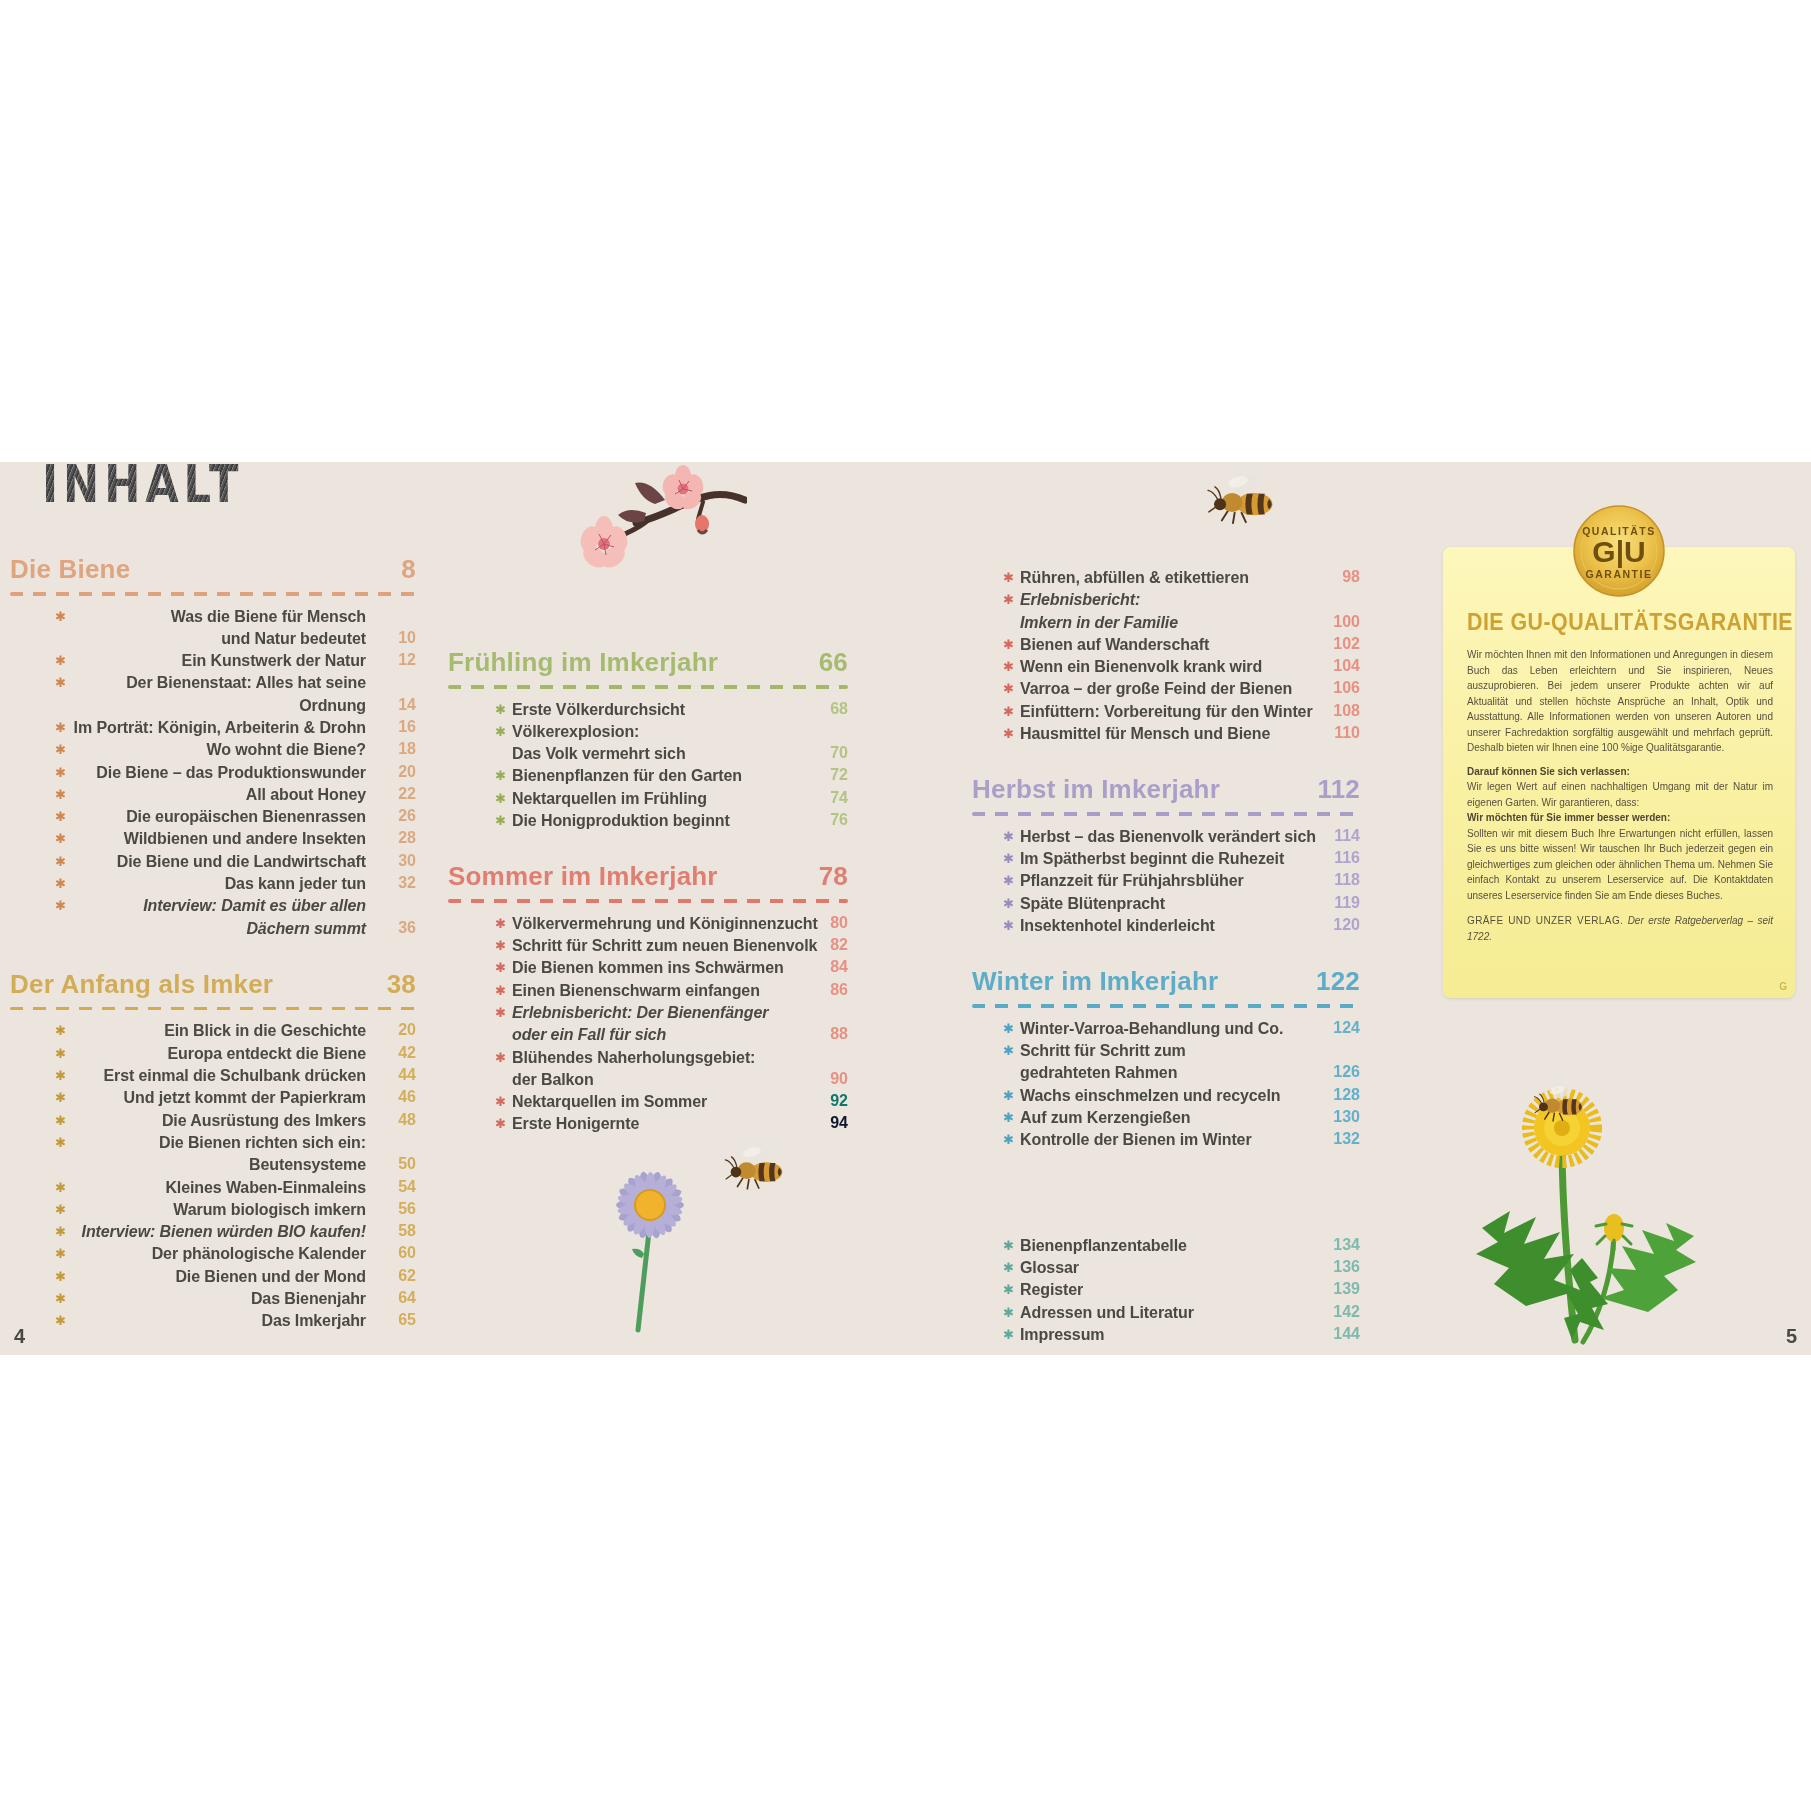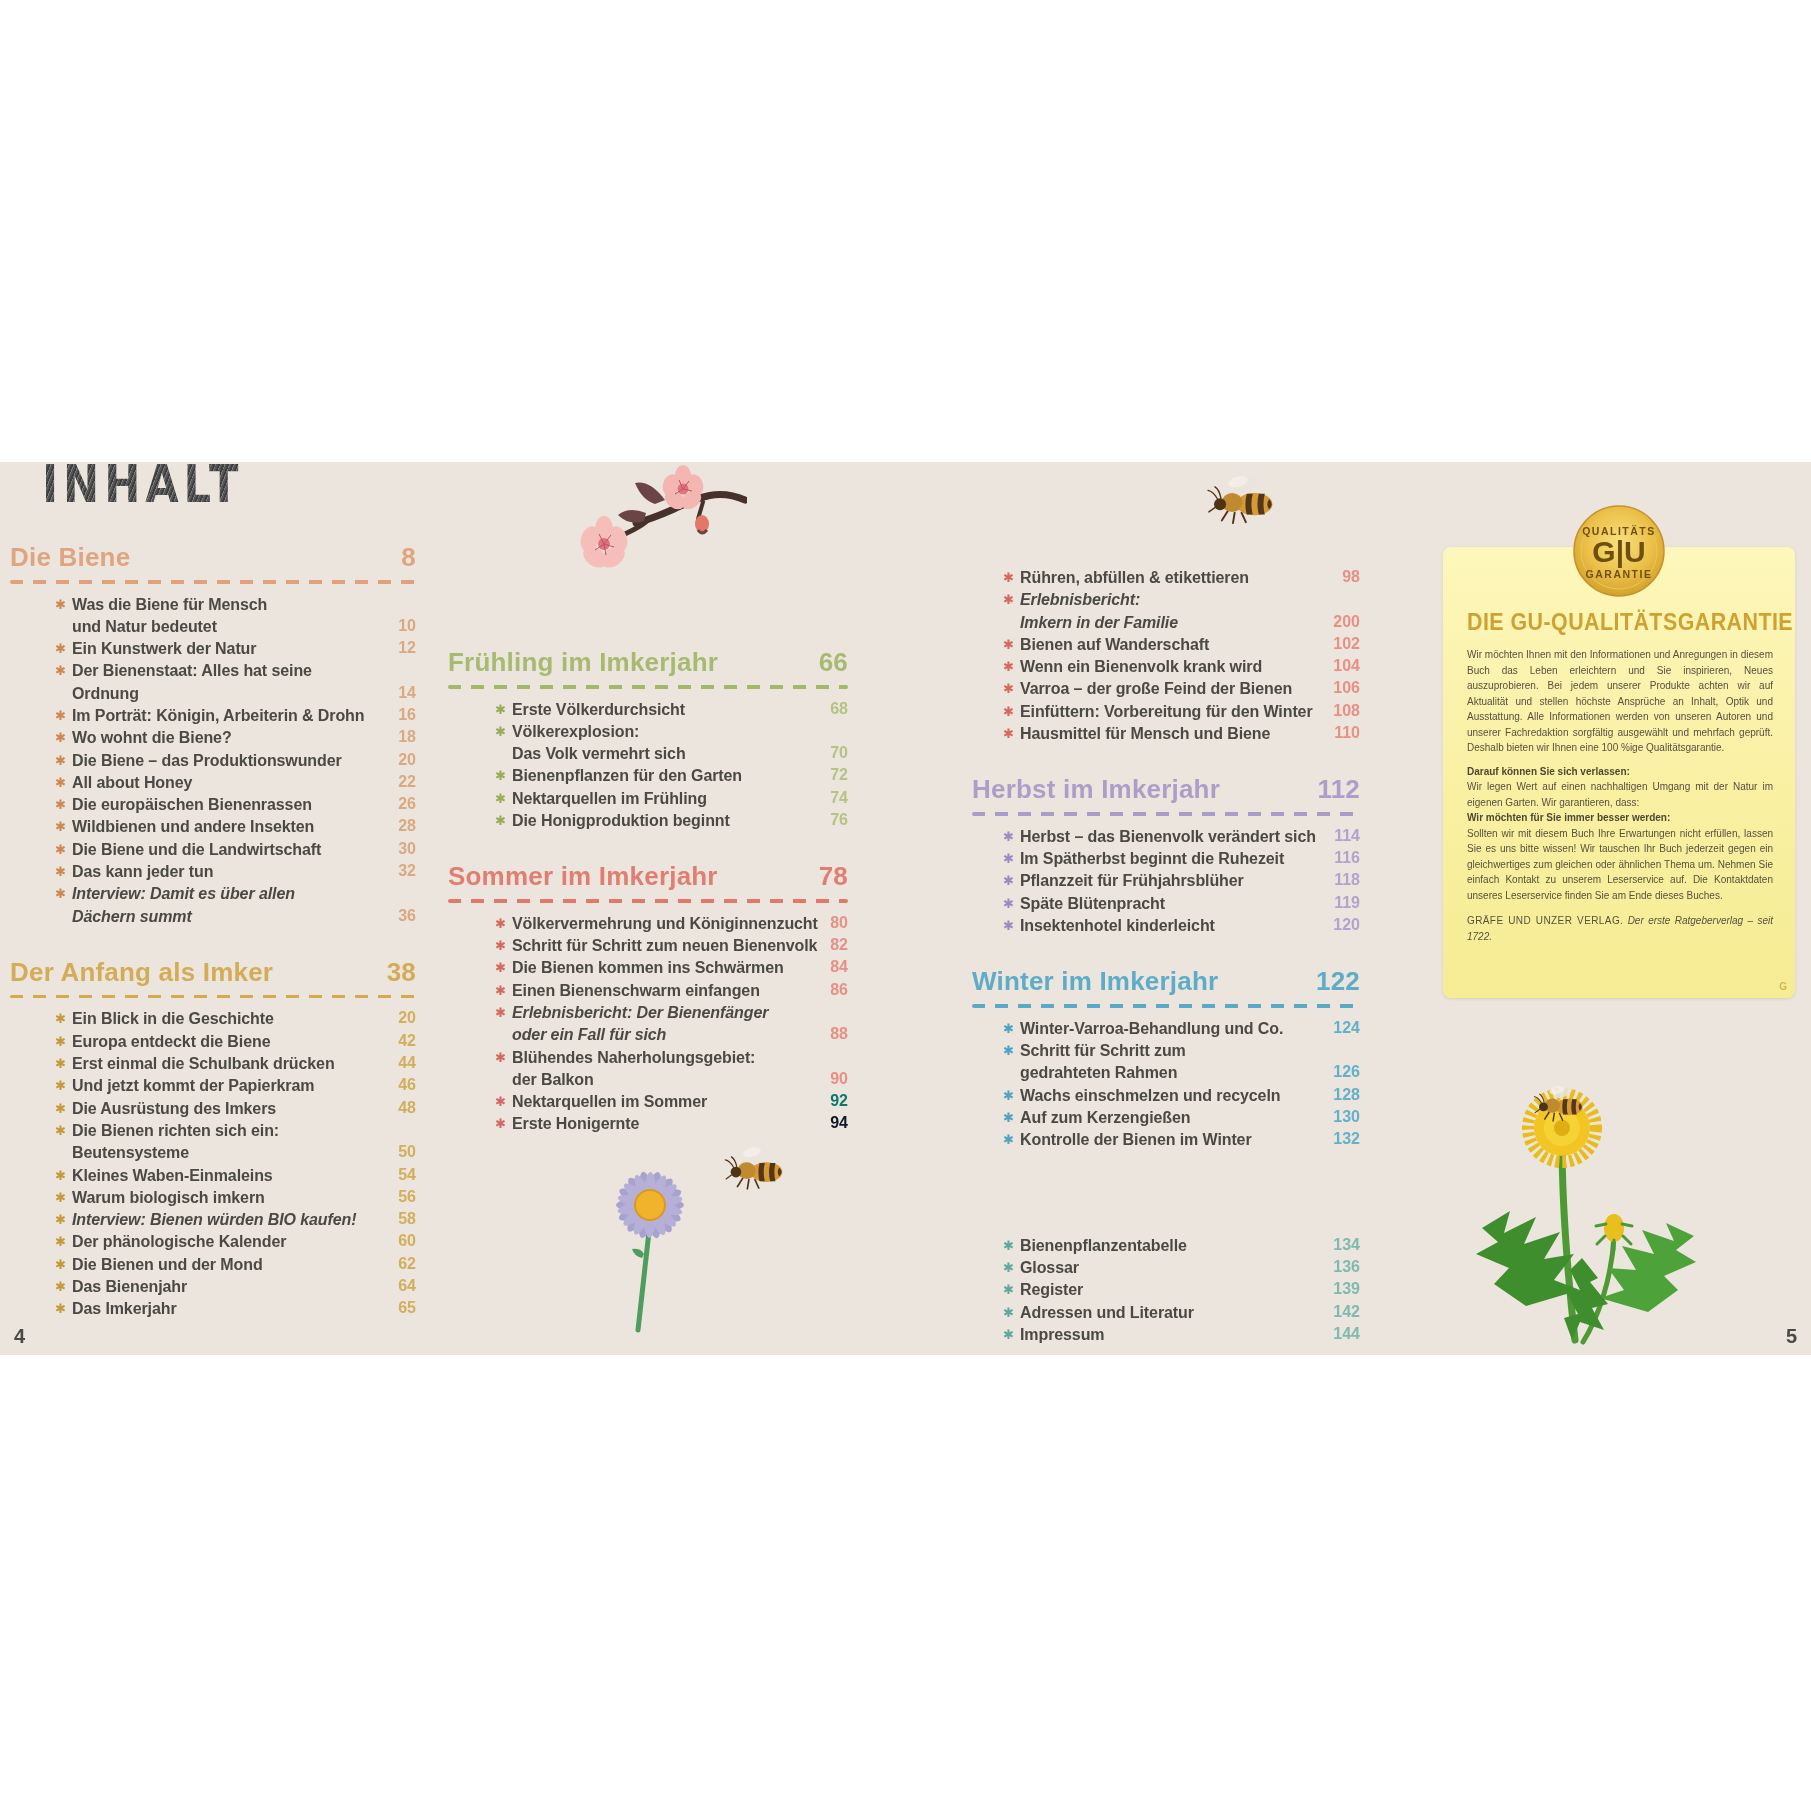--- a/index.html
+++ b/index.html
@@ -10,21 +10,21 @@
   
   .inhalt{position:absolute;left:42px;top:458px;font-family:"DejaVu Sans",sans-serif;
           font-weight:800;font-size:52px;letter-spacing:6px;line-height:52px;
           transform:scaleX(0.83);transform-origin:left top;
           color:transparent;
           background:repeating-linear-gradient(115deg,#3e3e3e 0 2px,#7a7a7a 2px 3px,#555555 3px 5px);
           -webkit-background-clip:text;background-clip:text;}
   @supports not ((-webkit-background-clip:text) or (background-clip:text)){.inhalt{color:#5b5b5b;background:none;}}
 
   .col{position:absolute;}
-  #col1{left:10px;top:541px;width:406px;}
+  #col1{left:10px;top:553px;width:406px;text-align:right;}
   #col2{left:448px;top:646px;width:400px;}
   #col3{left:972px;top:557px;width:388px;}
 
   .section + .section{margin-top:28px;}
   #col3 .section:nth-child(4){margin-top:83px;}
 
   .sec-head{display:flex;justify-content:space-between;align-items:baseline;
             font-weight:700;font-size:26px;line-height:32px;white-space:nowrap;
             letter-spacing:0.2px;opacity:0.95;}
   .dash{height:3.5px;margin-top:7px;border-radius:2px;}
@@ -394,21 +394,21 @@
               <div>Rühren, abfüllen &amp; etikettieren</div>
             </div>
             <span class="epage" style="color: rgb(230, 145, 132);">98</span>
           </div>
           <div class="entry italic">
             <span class="star" style="color: rgb(213, 104, 95);">✱</span>
             <div class="etext">
               <div>Erlebnisbericht:</div>
               <div>Imkern in der Familie</div>
             </div>
-            <span class="epage" style="color: rgb(230, 145, 132);">200</span>
+            <span class="epage" style="color: rgb(230, 145, 132);">100</span>
           </div>
           <div class="entry">
             <span class="star" style="color: rgb(213, 104, 95);">✱</span>
             <div class="etext">
               <div>Bienen auf Wanderschaft</div>
             </div>
             <span class="epage" style="color: rgb(230, 145, 132);">102</span>
           </div>
           <div class="entry">
             <span class="star" style="color: rgb(213, 104, 95);">✱</span>

